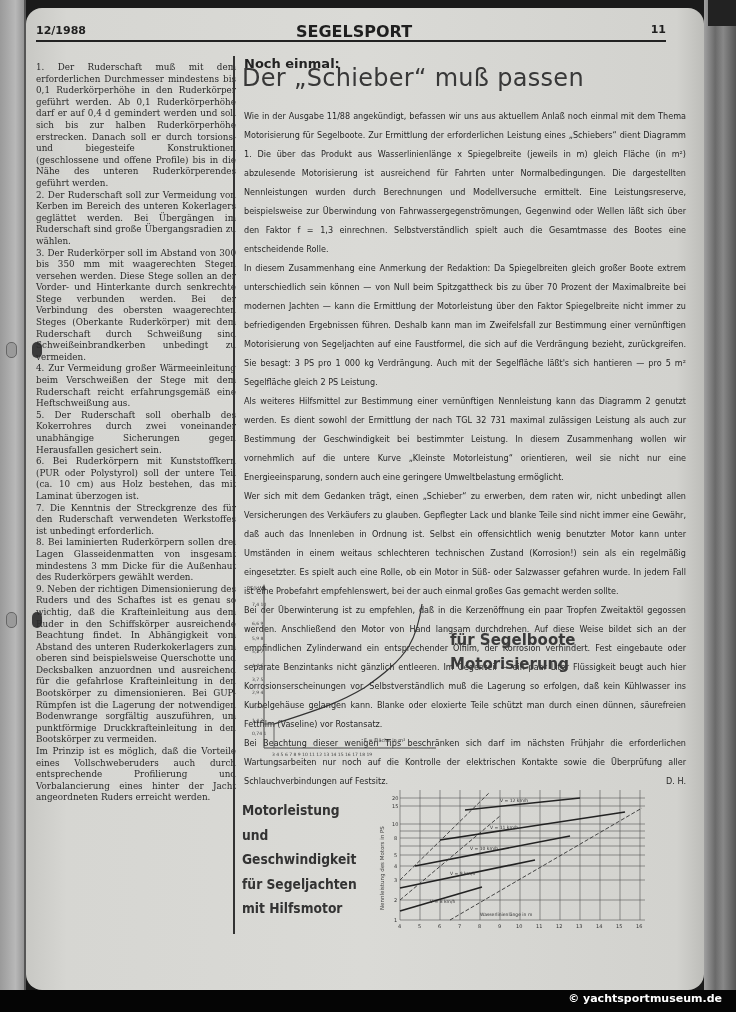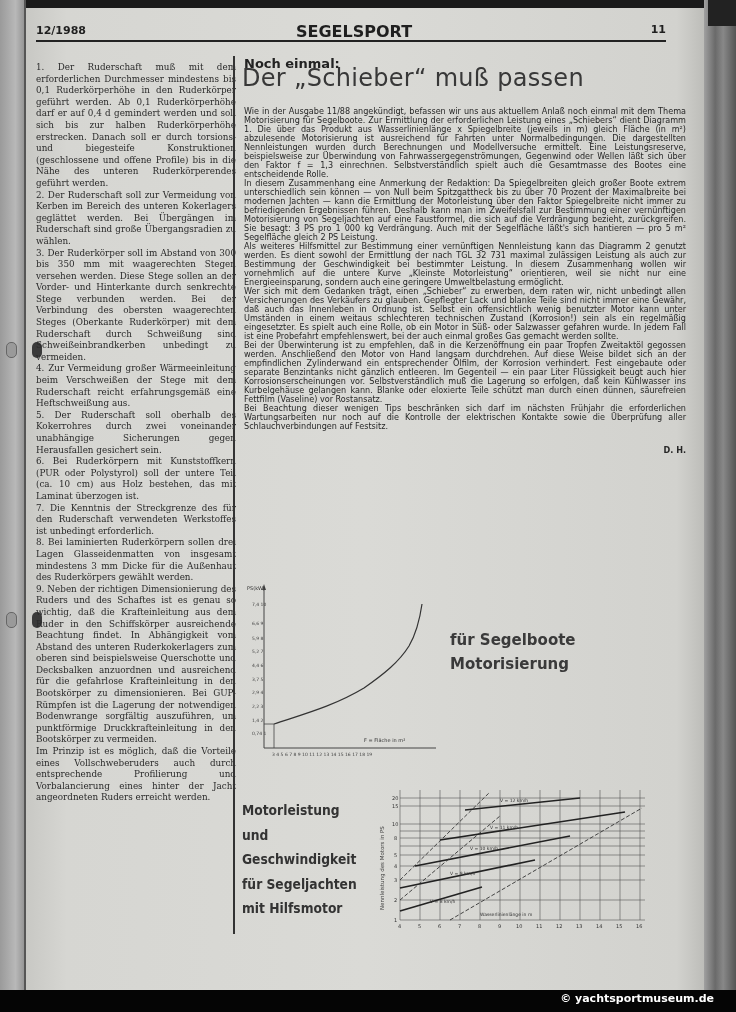--- a/index.html
+++ b/index.html
@@ -1,37 +1,37 @@
 <!DOCTYPE html>
 <html><head>
 <meta charset="utf-8">
 <style>
   html,body{margin:0;padding:0;}
   body{width:736px;height:1012px;overflow:hidden;background:#1a1a1a;position:relative;font-family:"DejaVu Serif",serif;}
   .spine{position:absolute;left:0;top:0;width:26px;height:990px;background:linear-gradient(90deg,#9a9a9a,#b8b8b8 60%,#8d8d8d);}
   .spine-line{position:absolute;left:24px;top:0;width:2px;height:990px;background:#555;}
-  .page{position:absolute;left:26px;top:8px;width:678px;height:982px;background:linear-gradient(90deg,#c8c8c4,#d6d6d2 6%,#dadad6 50%,#d2d2ce 96%,#bdbdb9);}
+  .page{position:absolute;left:26px;top:8px;width:678px;height:982px;background:linear-gradient(90deg,#c8c8c4,#d6d6d2 6%,#dadad6 50%,#d2d2ce 96%,#bdbdb9);border-radius:16px;}
   .edge{position:absolute;left:704px;top:0;width:32px;height:990px;background:linear-gradient(90deg,#a0a0a0,#6a6a6a 35%,#888 60%,#555);}
   .edge-top{position:absolute;left:708px;top:0;width:28px;height:26px;background:#222;}
   .footer{position:absolute;left:0;top:990px;width:736px;height:22px;background:#050505;}
-  .copyright{position:absolute;right:22px;top:2px;color:#fff;font-family:"DejaVu Sans",sans-serif;font-size:11px;font-weight:bold;}
+  .copyright{position:absolute;right:14px;top:2px;color:#fff;font-family:"DejaVu Sans",sans-serif;font-size:11px;font-weight:bold;}
   .hole{position:absolute;width:10px;height:16px;border-radius:5px;background:#3a3a3a;}
   .hole.light{background:#9a9a9a;border:1px solid #666;width:9px;height:14px;}
   .header{position:absolute;left:10px;top:14px;width:630px;height:18px;border-bottom:2px solid #222;font-family:"DejaVu Sans",sans-serif;font-weight:bold;font-size:11px;color:#1f1f1f;}
   .h-issue{position:absolute;left:0;top:2px;}
   .h-mag{position:absolute;left:260px;top:0;font-size:16px;}
   .h-page{position:absolute;right:0;top:1px;}
   .col-left{position:absolute;left:10px;top:54px;width:200px;height:868px;font-size:8.8px;line-height:11.6px;color:#2a2a2a;text-align:justify;}
   .col-left p{margin:0;hyphens:auto;}
   .col-divider{position:absolute;left:207px;top:48px;width:2px;height:878px;background:#333;}
   .kicker{position:absolute;left:218px;top:48px;font-family:"DejaVu Sans",sans-serif;font-weight:bold;font-size:13px;color:#222;}
   .headline{position:absolute;left:216px;top:56px;font-family:"DejaVu Sans",sans-serif;font-weight:normal;font-size:24px;color:#383838;letter-spacing:0.3px;}
-  .article{position:absolute;left:218px;top:99px;width:442px;font-family:"DejaVu Sans",sans-serif;font-size:8.1px;line-height:9px;color:#262626;text-align:justify;}
+  .article{position:absolute;left:218px;top:99px;width:442px;font-family:"DejaVu Sans",sans-serif;font-size:8.1px;line-height:19px;color:#262626;text-align:justify;}
   .article p{margin:0;}
-  .sig{font-weight:bold;float:right;margin-top:24px;}
+  .sig{font-weight:normal;float:right;}
   .d1-title{position:absolute;left:424px;top:620px;font-family:"DejaVu Sans",sans-serif;font-weight:bold;font-size:15px;line-height:24px;color:#3a3a3a;}
   .d2-title{position:absolute;left:216px;top:790px;font-family:"DejaVu Sans",sans-serif;font-weight:bold;font-size:14px;line-height:24.5px;color:#333;transform:scaleX(0.88);transform-origin:left top;}
   svg text{font-family:"DejaVu Sans",sans-serif;}
 </style>
 </head>
 <body>
 
 <div class="spine"></div>
 <div class="spine-line"></div>
 <div class="hole light" style="left:6px;top:342px;"></div>

